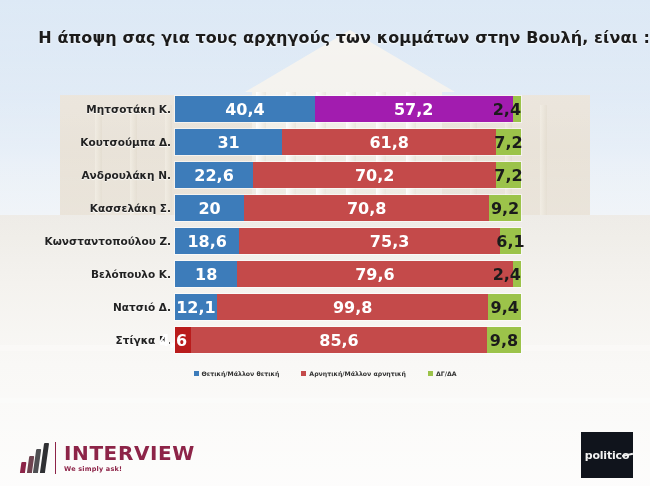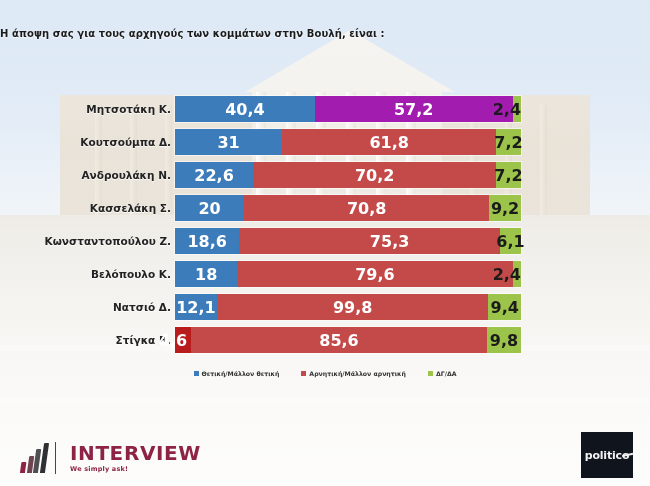--- a/index.html
+++ b/index.html
@@ -38,22 +38,22 @@
        background:linear-gradient(90deg,#ffffff,#e5e0d4);opacity:.9;}
   .wcol{position:absolute;width:7px;background:linear-gradient(90deg,#f0ead e,#ddd5c6);
        background:linear-gradient(90deg,#f1ece1,#ded6c7);opacity:.75;}
   .horizband{position:absolute;left:0;width:650px;background:rgba(255,255,255,.25);}
   .haze{position:absolute;inset:0;background:linear-gradient(180deg,
         rgba(255,255,255,.30) 0%,rgba(255,255,255,.12) 30%,
         rgba(255,255,255,.35) 62%,rgba(255,255,255,.72) 100%);}
 
   
   #title{
-    position:absolute;left:0;top:28px;width:650px;text-align:left;
-    font-size:10px;font-weight:700;color:#1b1b1b;letter-spacing:.1px;
+    position:absolute;left:0;top:28px;width:650px;text-align:right;
+    font-size:16px;font-weight:700;color:#1b1b1b;letter-spacing:.1px;
     text-shadow:0 1px 2px rgba(255,255,255,.85);
   }
 
   
   #chart{position:absolute;left:0;top:96px;width:650px;height:268px;}
   .row{position:relative;height:33px;}
   .rowlabel{
     position:absolute;right:479px;top:0;height:26px;line-height:26px;
     white-space:nowrap;font-size:10.5px;font-weight:700;color:#222;
     text-shadow:0 1px 1px rgba(255,255,255,.9);
@@ -83,21 +83,21 @@
 
   
   #interview{position:absolute;left:22px;top:437px;display:flex;align-items:center;height:42px;}
   .bars-mark{display:flex;align-items:flex-end;height:30px;gap:1.5px;transform:skewX(-8deg);}
   .bars-mark i{display:block;width:5px;border-radius:1px 1px 0 0;}
   .bm1{height:11px;background:#8d2448;}
   .bm2{height:17px;background:#6e4450;}
   .bm3{height:24px;background:#4f4f52;}
   .bm4{height:30px;background:#2f3033;}
   .divider{width:1.5px;height:32px;background:#8d2448;margin:0 8px;}
-  .itext{line-height:1;margin-left:6px;}
+  .itext{line-height:1;}
   .iname{font-size:20px;font-weight:700;color:#8d2448;letter-spacing:.6px;}
   .islogan{font-size:6.5px;font-weight:700;color:#8d2448;letter-spacing:.2px;margin-top:3px;}
   #politico{
     position:absolute;left:581px;top:432px;width:52px;height:46px;
     background:#10141c;display:flex;align-items:center;justify-content:center;
   }
   .ptext{font-size:11px;font-weight:700;color:#f2f2f2;letter-spacing:-.2px;}
   .ptext .o{position:relative;}
   .ptext .o::after{
     content:"";position:absolute;left:0;top:46%;width:11px;height:1.6px;

